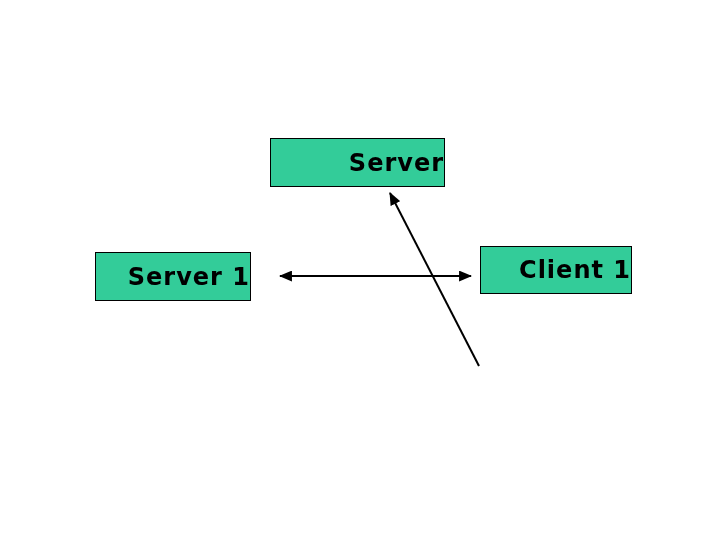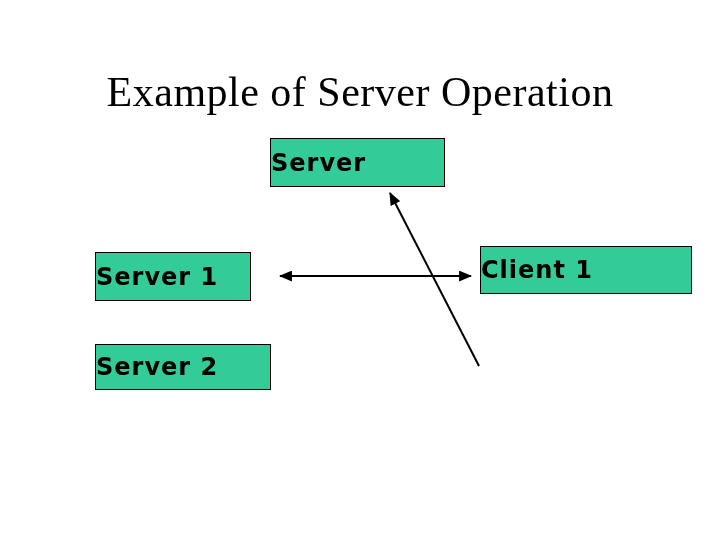--- a/index.html
+++ b/index.html
@@ -28,35 +28,35 @@
     color: var(--title-text, #000000);
     line-height: 1.15;
     white-space: nowrap;
   }
   .box {
     position: absolute;
     background: var(--box-fill, #33cc99);
     border: 1px solid var(--box-border, #000000);
     display: flex;
     align-items: center;
-    justify-content: flex-start;
+    justify-content: flex-end;
     box-sizing: border-box;
   }
   .box .label {
     font-family: "DejaVu Sans", "Liberation Sans", sans-serif;
     font-size: 24px;
     font-weight: 700;
     color: var(--box-text, #000000);
     letter-spacing: 1px;
     white-space: nowrap;
   }
   .b-server  { left: 270px; top: 138px; width: 175px; height: 49px; }
   .b-server1 { left:  95px; top: 252px; width: 156px; height: 49px; }
   .b-server2 { left:  95px; top: 344px; width: 176px; height: 46px; }
-  .b-client1 { left: 480px; top: 246px; width: 212px; height: 48px; }
+  .b-client1 { left: 480px; top: 246px; width: 152px; height: 48px; }
   .b-client2 { left: 480px; top: 343px; width: 176px; height: 49px; }
   .arrow-layer {
     position: absolute;
     left: 0; top: 0;
     width: 720px; height: 540px;
     pointer-events: none;
   }
   .arrow-line {
     stroke: var(--arrow, #000000);
     stroke-width: 2;
@@ -65,33 +65,29 @@
   .arrow-head {
     fill: var(--arrow, #000000);
     stroke: none;
   }
 </style>
 </head>
 <body>
 
 <div class="slide">
 
-  <div class="title">Example of Server Operation</div>
 
   <div class="box b-server">
     <span class="label">Server</span>
   </div>
 
   <div class="box b-server1">
     <span class="label">Server 1</span>
   </div>
 
-  <div class="box b-server2">
-    <span class="label">Server 2</span>
-  </div>
 
   <div class="box b-client1">
     <span class="label">Client 1</span>
   </div>
 
 
   <svg class="arrow-layer" viewBox="0 0 720 540" xmlns="http://www.w3.org/2000/svg">
     <defs>
       <marker id="ah" viewBox="0 0 12 10" refX="11" refY="5" markerWidth="13" markerHeight="11" markerUnits="userSpaceOnUse" orient="auto-start-reverse">
         <polygon class="arrow-head" points="0,0 12,5 0,10"></polygon>

